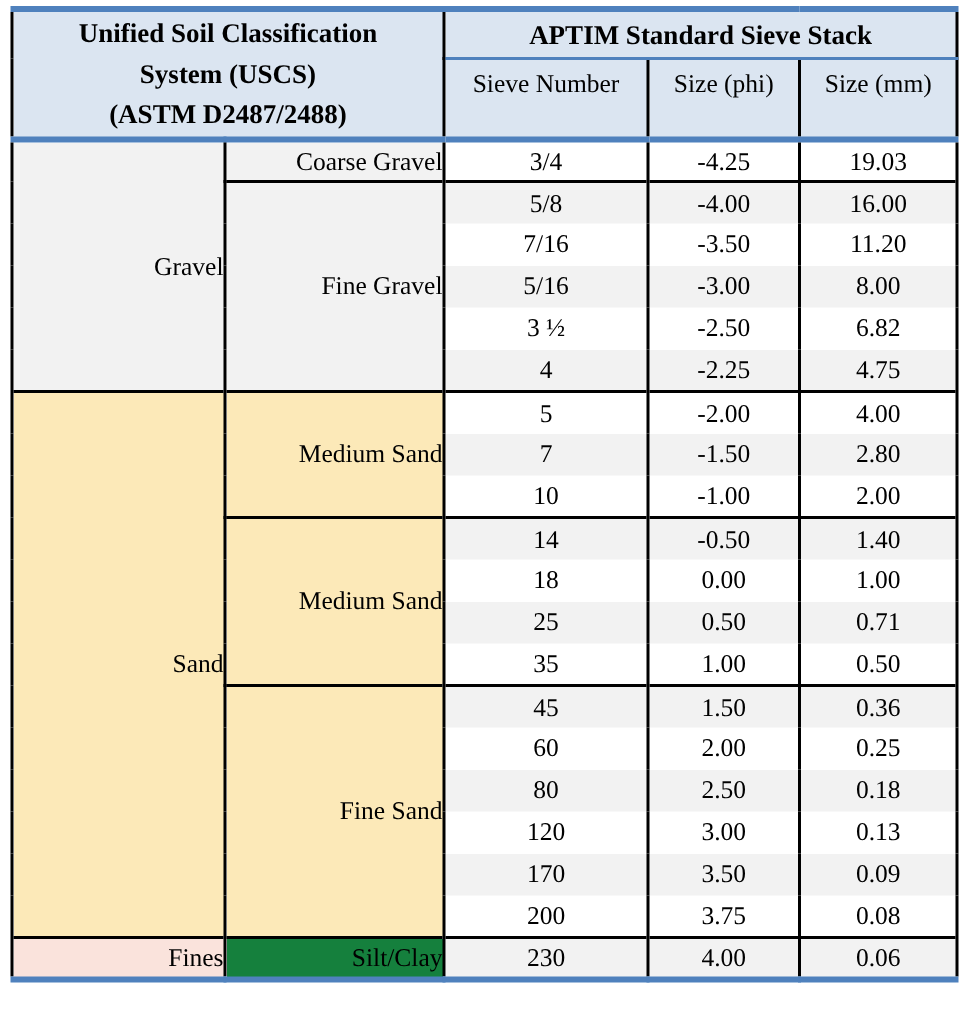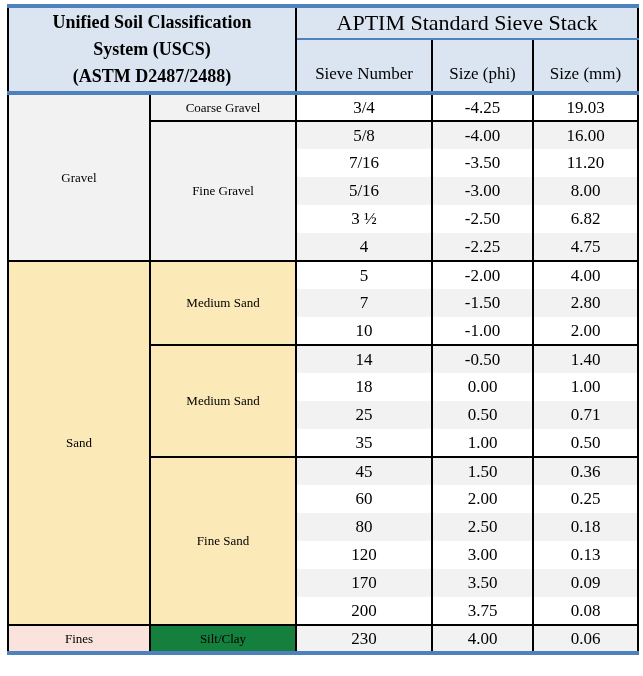--- a/index.html
+++ b/index.html
@@ -44,36 +44,37 @@
   tr.head-sub{height:54px;}
   th.uscs{
     font-weight:bold;
     font-size:18px;
     line-height:27px;
     vertical-align:middle;
     border-bottom:4px solid var(--accent-blue);
     text-align:center;
   }
   th.aptim{
-    font-weight:normal;
-    font-size:22px;
+    font-weight:bold;
+    font-size:18px;
     vertical-align:middle;
     border-bottom:2px solid var(--accent-blue);
   }
   tr.head-sub th{
     vertical-align:top;
-    padding-top:24px;
+    padding-top:6px;
     border-bottom:4px solid var(--accent-blue);
   }
   
   tbody tr{height:28px;}
   tbody th.group,
   tbody th.subgroup{
     vertical-align:middle;
-    font-size:13px;
+    font-size:17px;
+    text-align:right;
   }
   tbody td{background:#ffffff;}
   tbody td.band{background:var(--band-gray);}
   tr.bstart th,
   tr.bstart td{border-top:2px solid var(--line-black);}
 </style>
 </head>
 <body>
 
 <div class="table-wrap">

